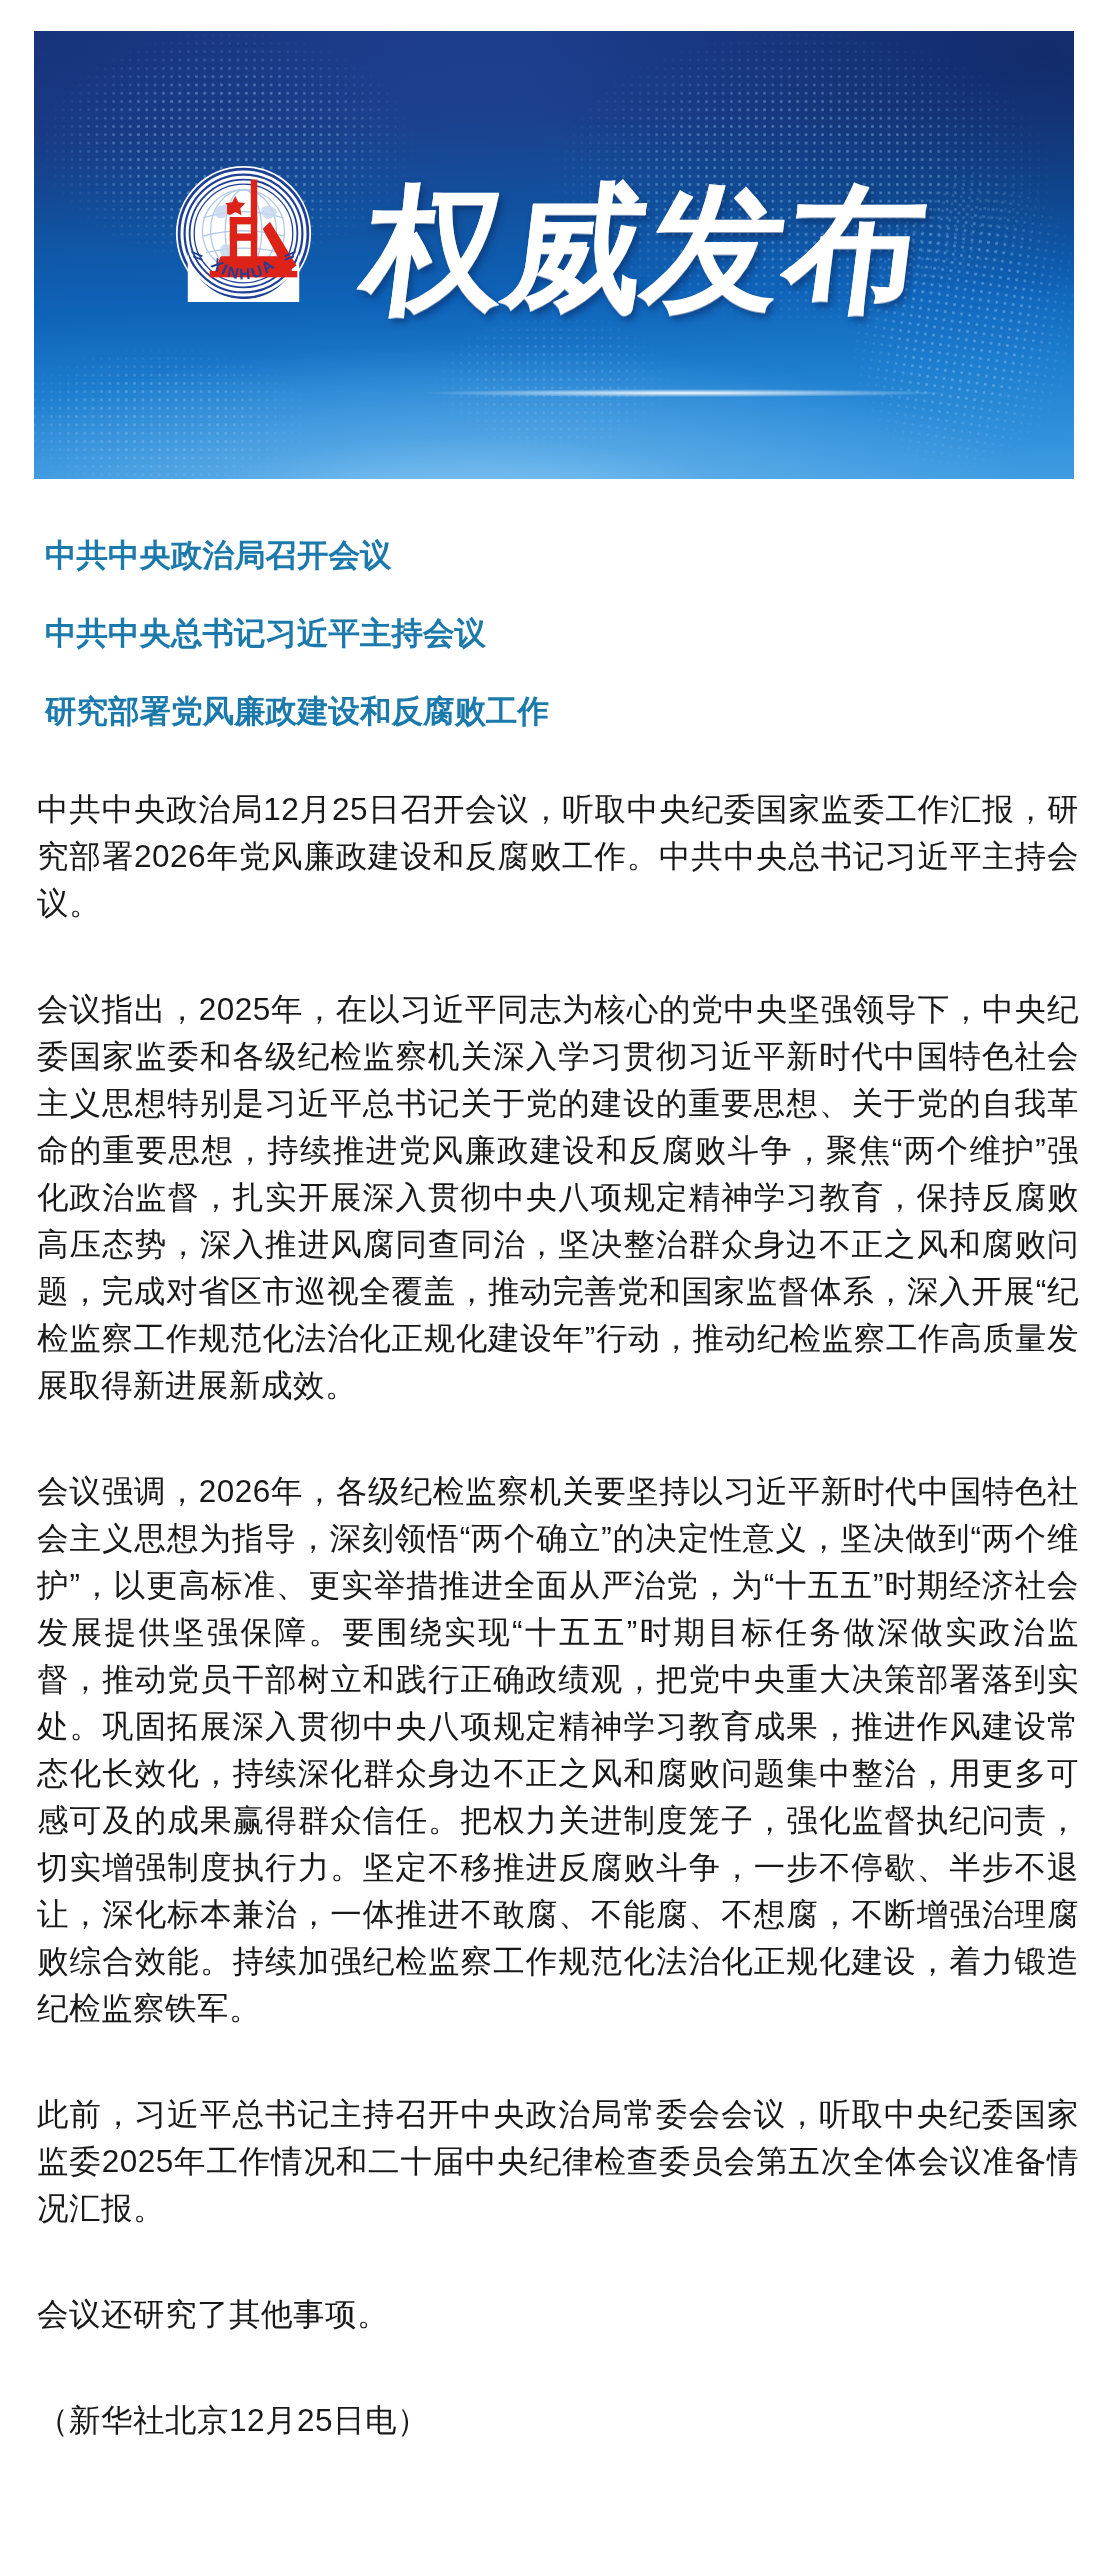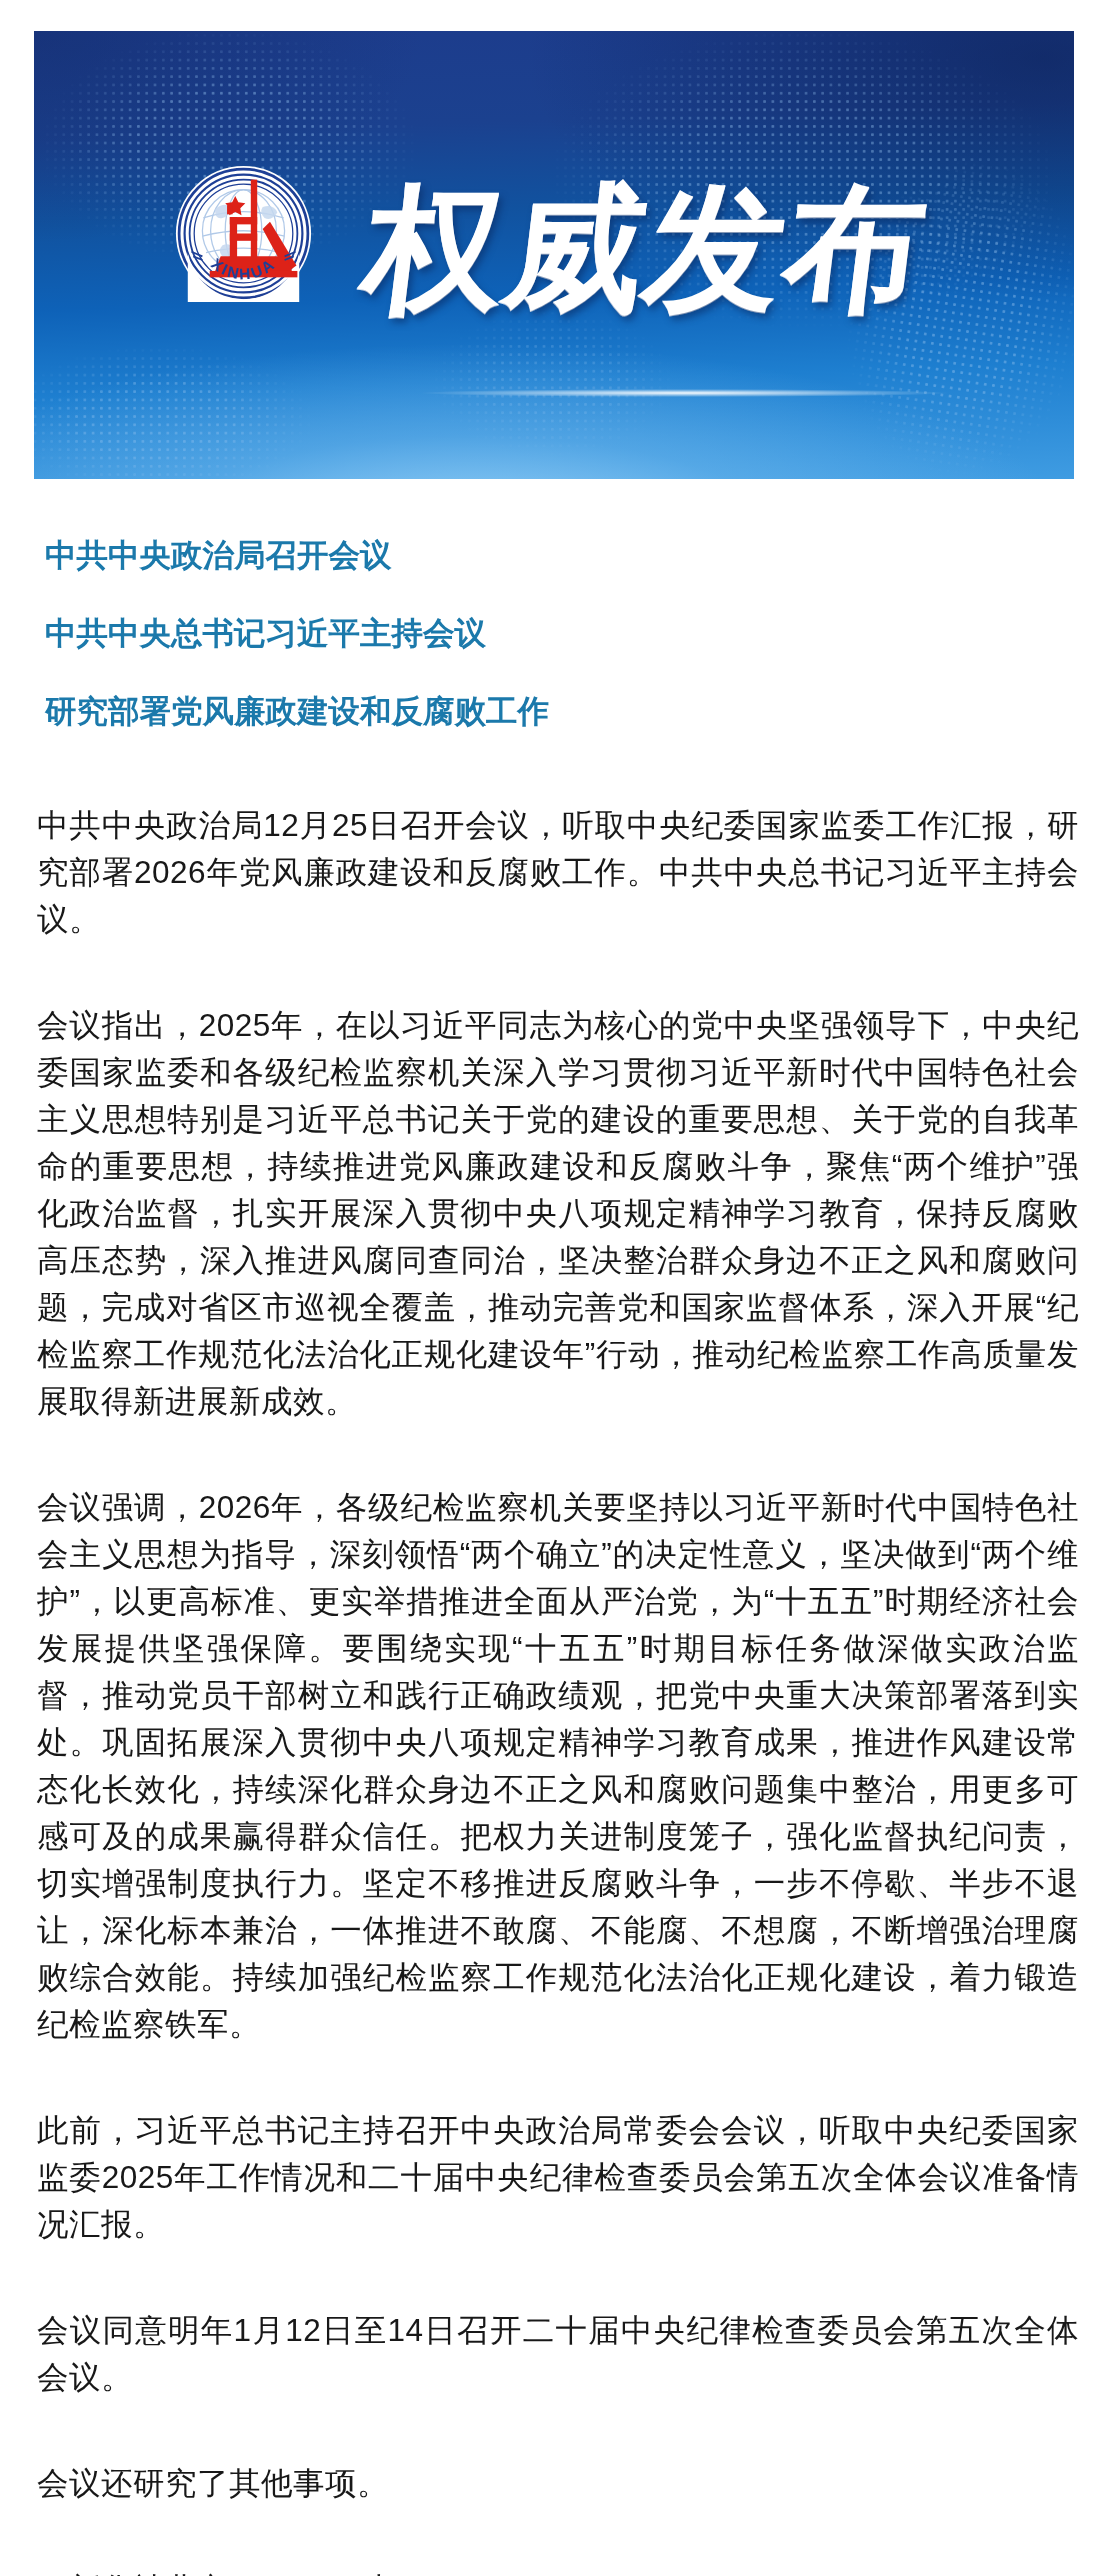--- a/index.html
+++ b/index.html
@@ -124,25 +124,24 @@
   <div class="content">
     <div class="inner">
 
       <div class="article-title">
         <div>中共中央政治局召开会议</div>
         <div>中共中央总书记习近平主持会议</div>
         <div>研究部署党风廉政建设和反腐败工作</div>
       </div>
 
       <div class="body-block">
-        <p class="body-par" style="margin-top:56px">中共中央政治局12月25日召开会议，听取中央纪委国家监委工作汇报，研究部署2026年党风廉政建设和反腐败工作。中共中央总书记习近平主持会议。</p>
+        <p class="body-par" style="margin-top:40px">中共中央政治局12月25日召开会议，听取中央纪委国家监委工作汇报，研究部署2026年党风廉政建设和反腐败工作。中共中央总书记习近平主持会议。</p>
         <p class="body-par">会议指出，2025年，在以习近平同志为核心的党中央坚强领导下，中央纪委国家监委和各级纪检监察机关深入学习贯彻习近平新时代中国特色社会主义思想特别是习近平总书记关于党的建设的重要思想、关于党的自我革命的重要思想，持续推进党风廉政建设和反腐败斗争，聚焦“两个维护”强化政治监督，扎实开展深入贯彻中央八项规定精神学习教育，保持反腐败高压态势，深入推进风腐同查同治，坚决整治群众身边不正之风和腐败问题，完成对省区市巡视全覆盖，推动完善党和国家监督体系，深入开展“纪检监察工作规范化法治化正规化建设年”行动，推动纪检监察工作高质量发展取得新进展新成效。</p>
         <p class="body-par">会议强调，2026年，各级纪检监察机关要坚持以习近平新时代中国特色社会主义思想为指导，深刻领悟“两个确立”的决定性意义，坚决做到“两个维护”，以更高标准、更实举措推进全面从严治党，为“十五五”时期经济社会发展提供坚强保障。要围绕实现“十五五”时期目标任务做深做实政治监督，推动党员干部树立和践行正确政绩观，把党中央重大决策部署落到实处。巩固拓展深入贯彻中央八项规定精神学习教育成果，推进作风建设常态化长效化，持续深化群众身边不正之风和腐败问题集中整治，用更多可感可及的成果赢得群众信任。把权力关进制度笼子，强化监督执纪问责，切实增强制度执行力。坚定不移推进反腐败斗争，一步不停歇、半步不退让，深化标本兼治，一体推进不敢腐、不能腐、不想腐，不断增强治理腐败综合效能。持续加强纪检监察工作规范化法治化正规化建设，着力锻造纪检监察铁军。</p>
         <p class="body-par">此前，习近平总书记主持召开中央政治局常委会会议，听取中央纪委国家监委2025年工作情况和二十届中央纪律检查委员会第五次全体会议准备情况汇报。</p>
-        <p class="body-par">会议同意明年1月12日至14日召开二十届中央纪律检查委员会第五次全体会议。</p>
         <p class="body-par">会议还研究了其他事项。</p>
         <p class="body-par">（新华社北京12月25日电）</p>
       </div>
 
     </div>
 
   </div>
 
 </div>
 

